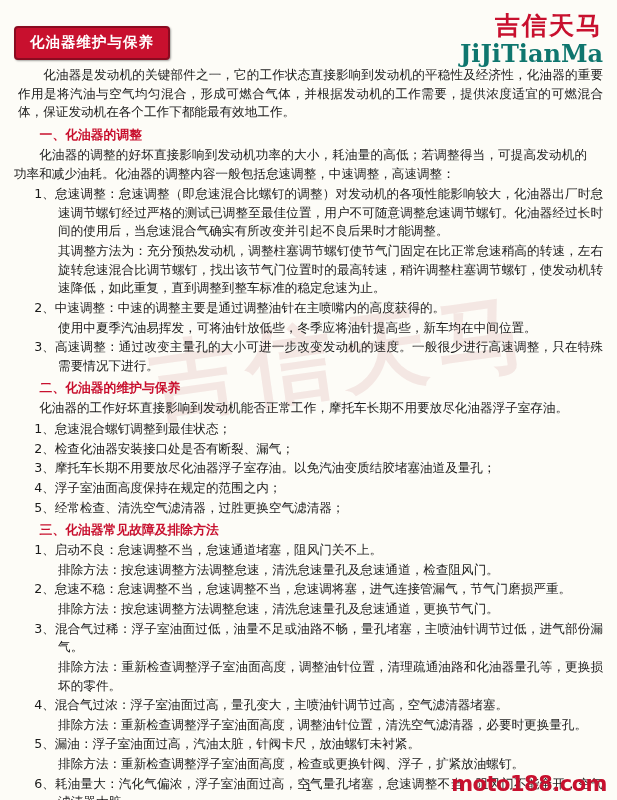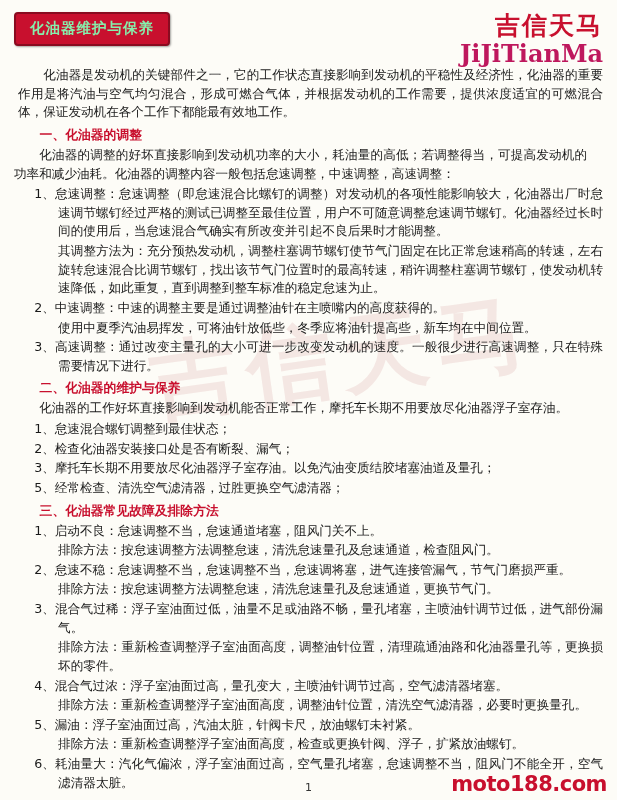--- a/index.html
+++ b/index.html
@@ -45,42 +45,42 @@
   .header {
     display: flex;
     justify-content: space-between;
     align-items: flex-start;
     height: 52px;
   }
   .title-banner {
     background: #c8102e;
     border: 2px solid #8a0b20;
     border-radius: 4px;
-    color: #86efac;
+    color: #ffffff;
     font-size: 14.5px;
     font-weight: bold;
     padding: 5px 14px 6px 14px;
     letter-spacing: 1px;
-    margin-top: 2px;
+    margin-top: 16px;
     box-shadow: 1px 1px 2px rgba(0,0,0,0.35);
   }
   .brand {
     text-align: right;
     margin-top: 2px;
   }
   .brand-cn {
     color: #c8102e;
     font-size: 25px;
     font-weight: bold;
     font-family: "DejaVu Serif", "Liberation Serif", serif;
     letter-spacing: 2px;
     line-height: 1.1;
   }
   .brand-en {
-    color: #be185d;
+    color: #0f766e;
     font-size: 24px;
     font-weight: bold;
     font-family: "DejaVu Serif", "Liberation Serif", serif;
     letter-spacing: 0px;
     line-height: 1.15;
   }
   
   .para {
     font-size: 12.6px;
     line-height: 1.48;
@@ -188,20 +188,21 @@
       </ol>
     </div>
 
     <div>
       <div class="section-head">二、化油器的维护与保养</div>
       <div class="lead">化油器的工作好坏直接影响到发动机能否正常工作，摩托车长期不用要放尽化油器浮子室存油。</div>
       <ol class="items">
         <li><span>1、</span><span>怠速混合螺钉调整到最佳状态；</span></li>
         <li><span>2、</span><span>检查化油器安装接口处是否有断裂、漏气；</span></li>
         <li><span>3、</span><span>摩托车长期不用要放尽化油器浮子室存油。以免汽油变质结胶堵塞油道及量孔；</span></li>
+        <li><span>4、</span><span>浮子室油面高度保持在规定的范围之内；</span></li>
         <li><span>5、</span><span>经常检查、清洗空气滤清器，过胜更换空气滤清器；</span></li>
       </ol>
     </div>
 
     <div>
       <div class="section-head">三、化油器常见故障及排除方法</div>
       <ol class="items">
         <li><span>1、</span><span>启动不良：怠速调整不当，怠速通道堵塞，阻风门关不上。</span></li>
         <div class="sub-indent">排除方法：按怠速调整方法调整怠速，清洗怠速量孔及怠速通道，检查阻风门。</div>
         <li><span>2、</span><span>怠速不稳：怠速调整不当，怠速调整不当，怠速调将塞，进气连接管漏气，节气门磨损严重。</span></li>

